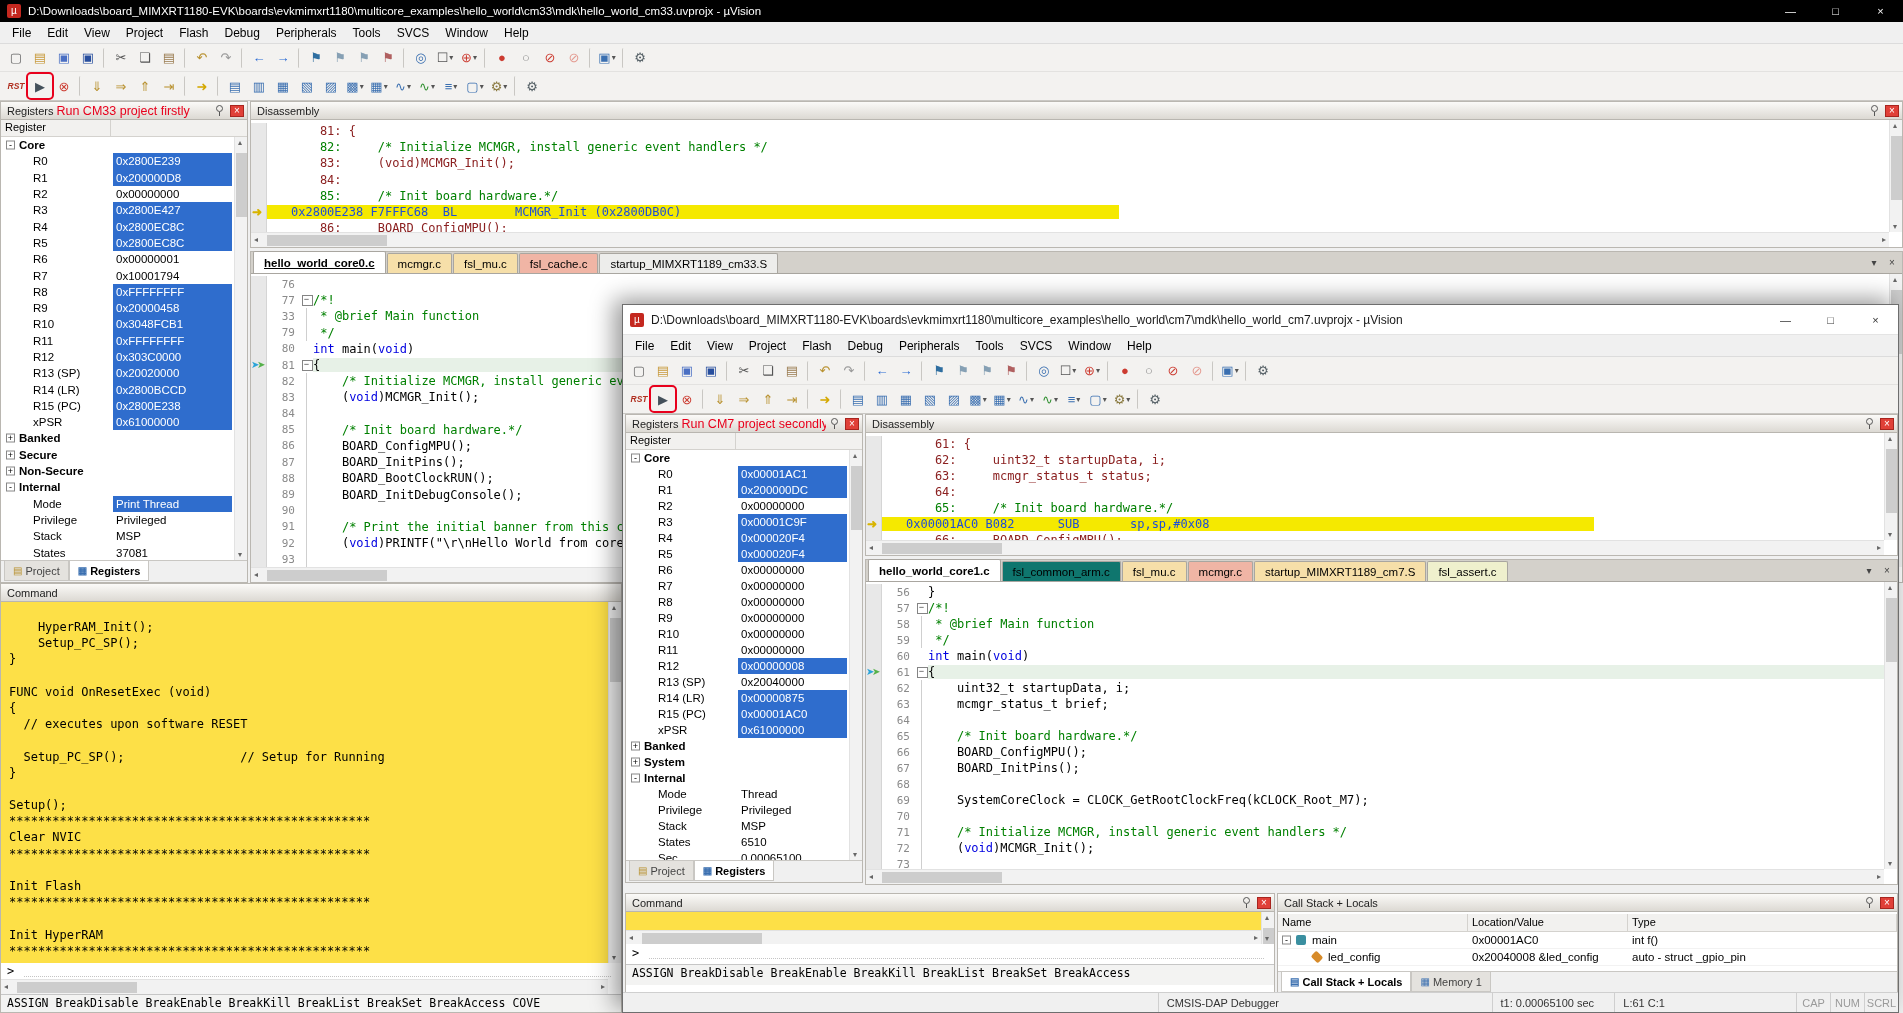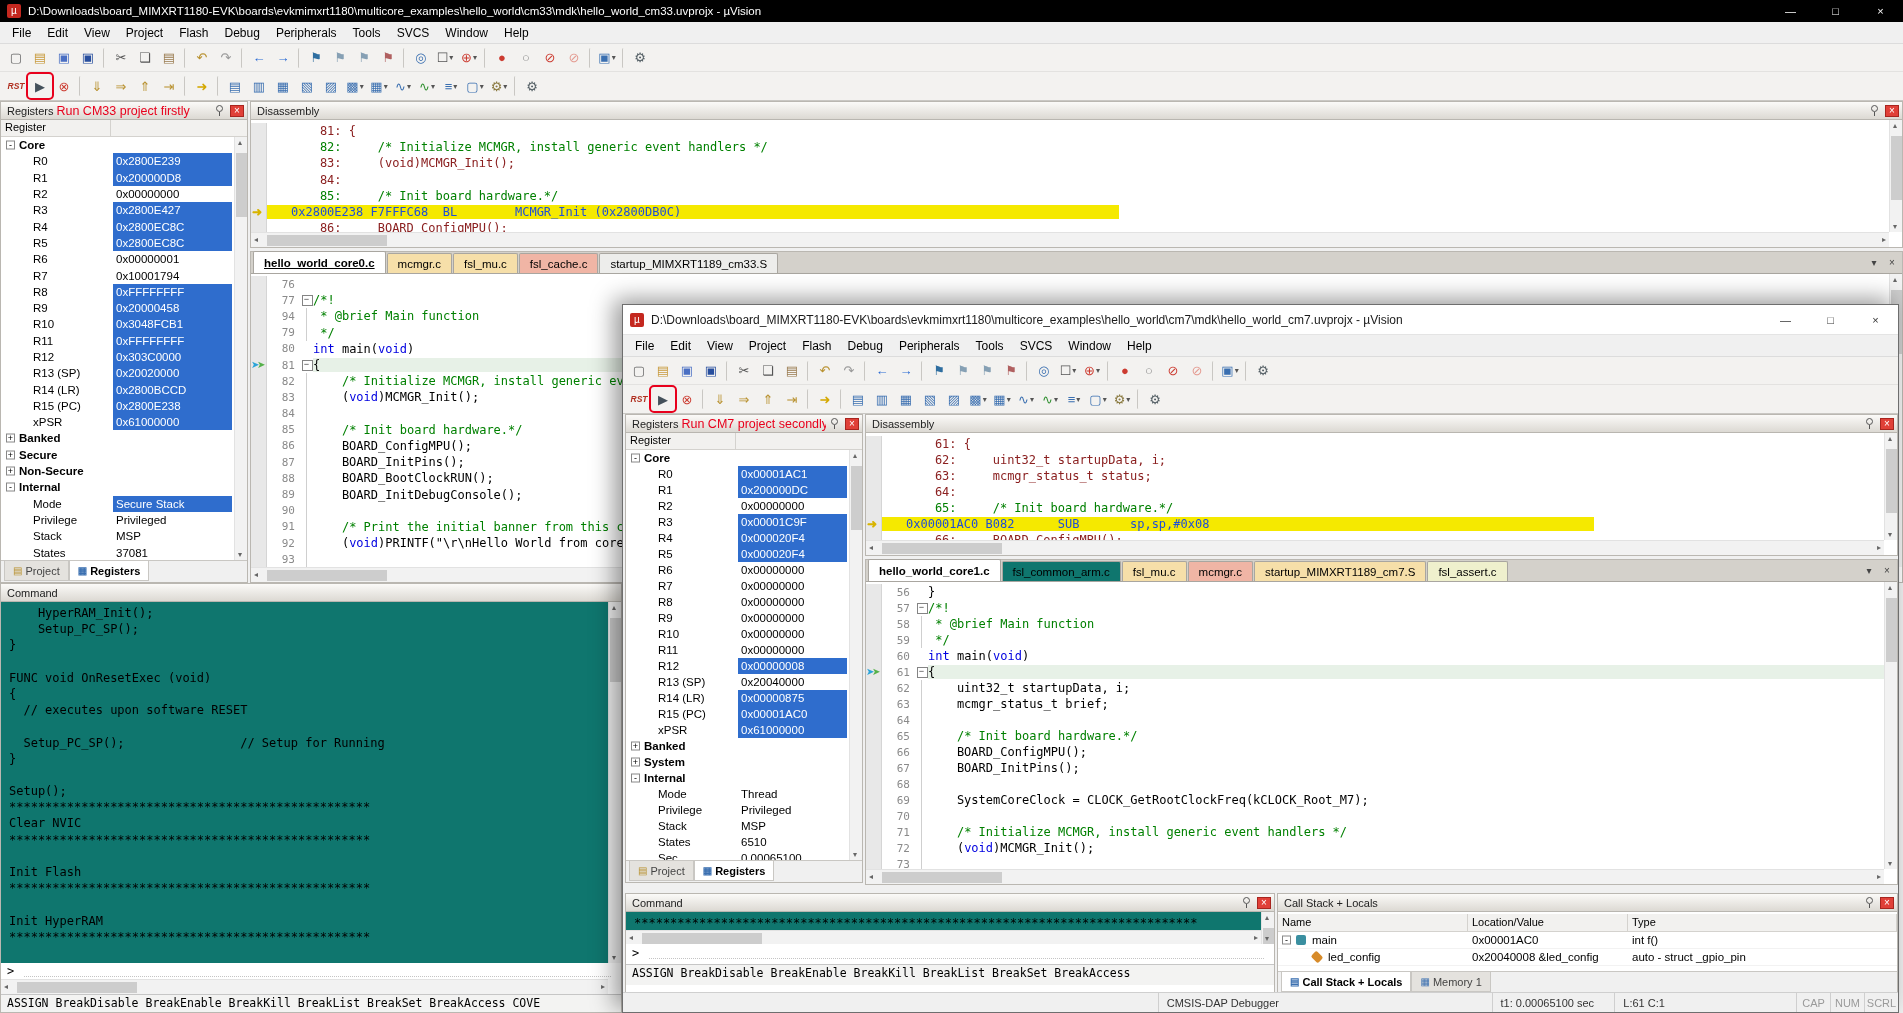--- a/index.html
+++ b/index.html
@@ -121,21 +121,21 @@
   .fold.fm::before{content:"";position:absolute;left:1px;top:50%;margin-top:-5px;width:9px;height:9px;border:1px solid #848484;background:#fff}
   .fold.fm::after{content:"−";position:absolute;left:1px;top:50%;margin-top:-5px;width:9px;height:9px;font-size:9px;line-height:9px;text-align:center;color:#333}
   .fold.fl::before{content:"";position:absolute;left:5px;top:0;bottom:0;width:1px;background:#cfcfcf}
   .ct{font-family:"DejaVu Sans Mono",monospace;font-size:12px;white-space:pre;flex:1}
   .ct.curt{background:#e7f1e7}
   .tk-c{color:#008000}.tk-k{color:#0000e0}.tk-p{color:#000}
 
   
   #w1 .cmdpanel{left:0;top:583px;width:622px;height:430px}
   #w2 .cmdpanel{left:2px;top:588px;width:650px;height:100px}
-  .cbody{position:absolute;left:0;right:13px;top:18px;background:#0f766e;overflow:hidden;padding-top:4px}
+  .cbody{position:absolute;left:0;right:13px;top:18px;background:#fde047;overflow:hidden;padding-top:18px}
   #w1 .cbody{bottom:49px}
   #w2 .cbody{height:18px}
   #w1 .cmdpanel .vsb{top:18px;bottom:49px}
   #w2 .cmdpanel .vsb{top:18px;height:32px}
   .cmdline{font-family:"DejaVu Sans Mono",monospace;font-size:12px;height:16.2px;white-space:pre;padding-left:8px}
   .prompt{position:absolute;left:0;right:0;background:#fff;display:flex;align-items:center;
     font-family:"DejaVu Sans Mono",monospace;font-size:12px;padding-left:6px}
   #w1 .prompt{bottom:33px;height:16px}
   #w2 .prompt{top:50px;height:18px}
   .pinput{flex:1;border-bottom:1px dotted #c4c4c4;margin:0 10px;height:12px}
@@ -525,21 +525,21 @@
 
         <div class="trow group">
           <span class="exp on">-</span>
           <span class="tlabel">Internal</span>
           <span class="tval"></span>
         </div>
 
         <div class="trow">
 
           <span class="tlabel">Mode</span>
-          <span class="tval hl">Secure Stack</span>
+          <span class="tval hl">Print Thread</span>
         </div>
 
         <div class="trow">
 
           <span class="tlabel">Privilege</span>
           <span class="tval">Privileged</span>
         </div>
 
         <div class="trow">
 
@@ -649,21 +649,21 @@
 
         <div class="cl">
           <span class="cmargin"></span>
           <span class="ln">77</span>
           <span class="fold fm"></span>
           <span class="ct"><span class="tk-c">/*!</span></span>
         </div>
 
         <div class="cl">
           <span class="cmargin"></span>
-          <span class="ln">94</span>
+          <span class="ln">33</span>
           <span class="fold fl"></span>
           <span class="ct"><span class="tk-c"> * @brief Main function</span></span>
         </div>
 
         <div class="cl">
           <span class="cmargin"></span>
           <span class="ln">79</span>
           <span class="fold fl"></span>
           <span class="ct"><span class="tk-c"> */</span></span>
         </div>

